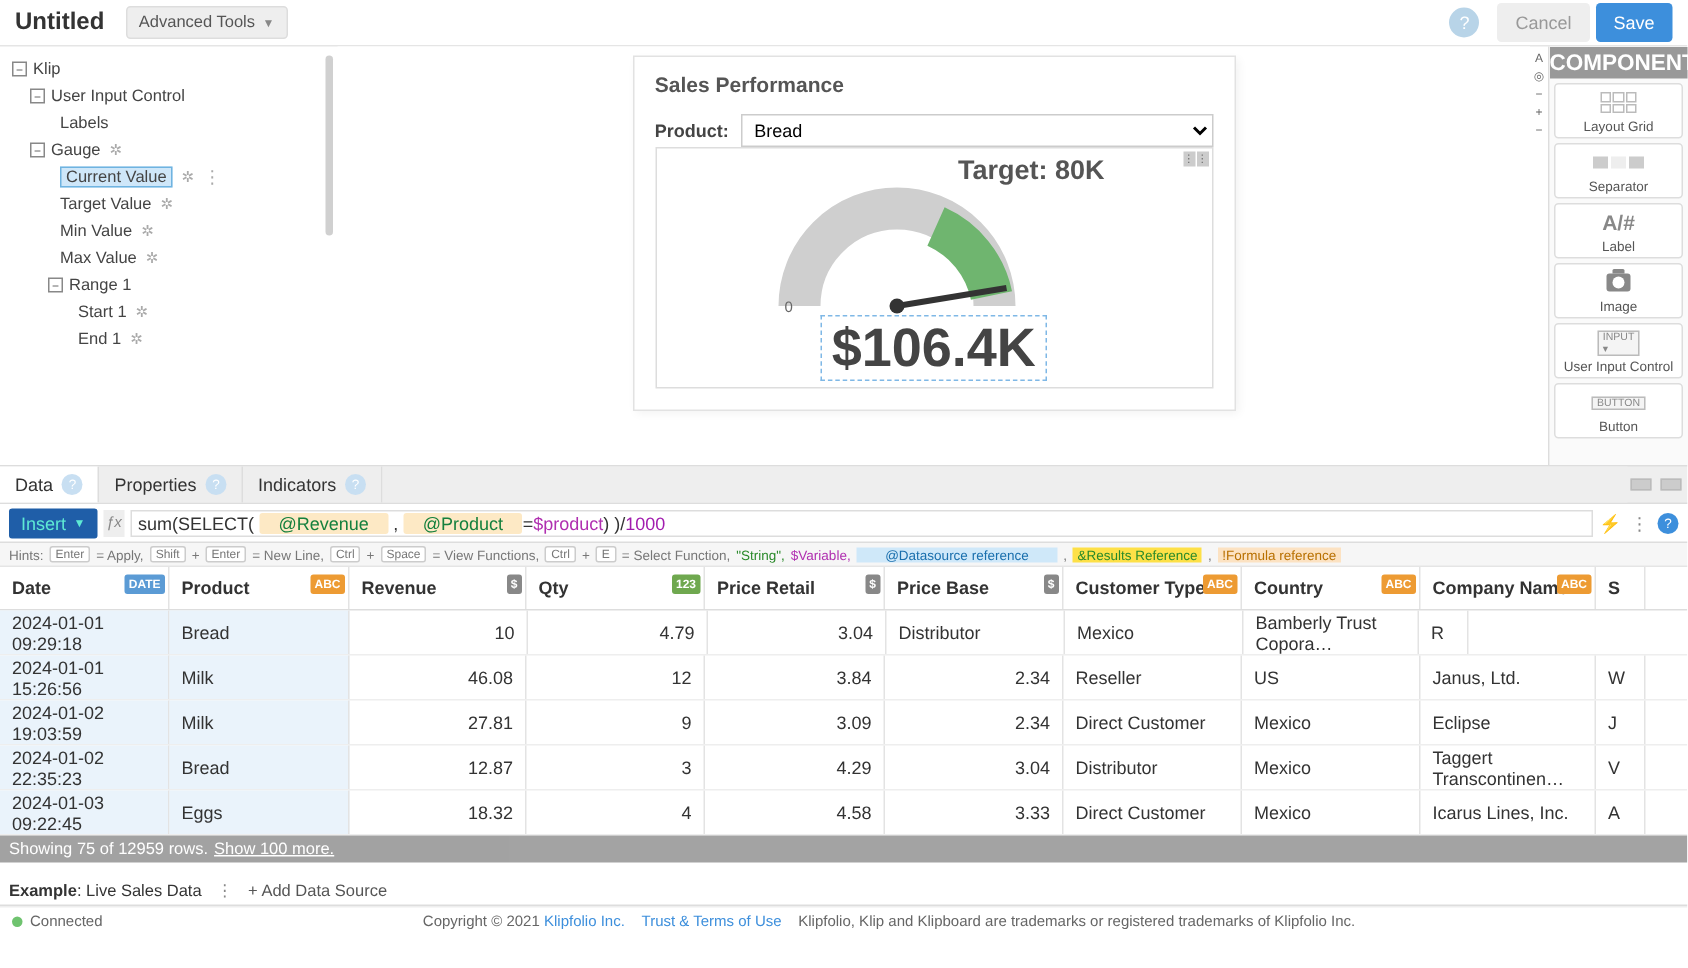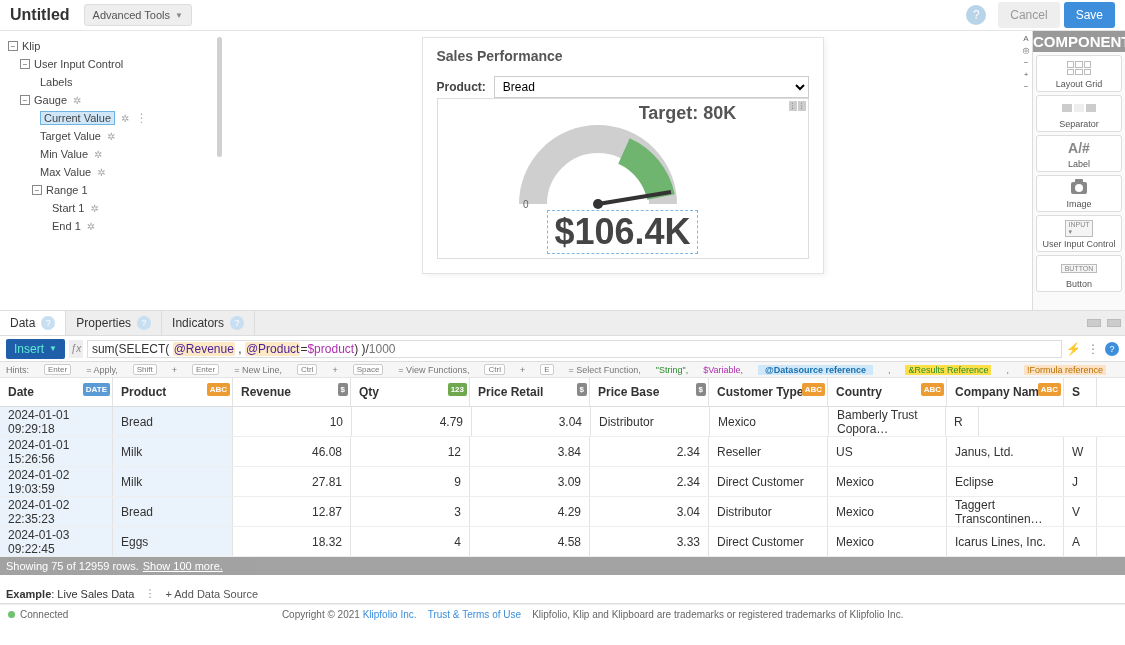--- a/index.html
+++ b/index.html
@@ -72,33 +72,33 @@
 .tiny-btn { width:14px; height:8px; background:#ccc; border:1px solid #bbb;}
 
 
 .formula-row { height:26px; display:flex; align-items:center; padding:0 6px; gap:4px; border-bottom:1px solid #ddd;}
 .insert-btn { background:#1f5ea8; color:#5eead4; display:flex; align-items:center; gap:5px; padding:3px 8px; font-size:12px; border-radius:2px; cursor:pointer;}
 .insert-btn .caret { font-size:8px;}
 .fx-box { width:14px; height:18px; background:#eee; display:flex; align-items:center; justify-content:center; font-size:10px; font-style:italic; color:#888;}
 .formula-input { flex:1; height:18px; border:1px solid #ddd; font-family:Consolas,monospace; font-size:12px; padding:0 4px; display:flex; align-items:center; gap:0; white-space:pre; overflow:hidden;}
 .formula-input span { white-space: pre; }
 .f-func { color:#333; }
-.f-ds { color:#4c1d95; background:#fde9c5; border-radius:2px; padding:0 1px;}
+.f-ds { color:#15803d; background:#fde9c5; border-radius:2px; padding:0 13px;}
 .f-var { color:#b02fb0;}
-.f-num { color:#737373;}
+.f-num { color:#a21caf;}
 .formula-icons { display:flex; gap:6px; font-size:12px; color:#888;}
 .formula-icons span{cursor:pointer;}
 .help-blue { width:14px;height:14px;border-radius:50%;background:#3d8fdc;color:#fff;font-size:9px;display:flex;align-items:center;justify-content:center;cursor:pointer;}
 
 
-.hints-row { height:16px; background:#f6f6f6; display:flex; align-items:center; gap:15px; padding:0 6px; font-size:9px; color:#777; border-bottom:1px solid #e5e5e5;}
+.hints-row { height:16px; background:#f6f6f6; display:flex; align-items:center; gap:4px; padding:0 6px; font-size:9px; color:#777; border-bottom:1px solid #e5e5e5;}
 .key { border:1px solid #ccc; padding:0 3px; border-radius:2px; background:#fff; font-size:8px;}
 .h-str { color:#2a8a2a;}
 .h-var { color:#b02fb0;}
-.h-ds { background:#cfe8f9; color:#1a6fad; padding:0 7px;font-weight:bold;}
+.h-ds { background:#cfe8f9; color:#1a6fad; padding:0 19px;}
 .h-res { background:#fde047; color:#2a8a2a; padding:0 3px;}
 .h-for { background:#fce2c2; color:#b87000; padding:0 3px;}
 
 
 .grid { height: 206px; overflow:hidden; position:relative; display:flex; flex-direction:column;}
 .ghead { display:flex; background:#fff; border-bottom:1px solid #ddd;}
 .ghead .gh, .grow .gc { border-right:1px solid #e3e3e3; padding:0 8px; display:flex; align-items:center; font-size:12px; }
 .ghead .gh { height:28px; font-weight:600; color:#333; position:relative;}
 .badge { position:absolute; right:2px; top:5px; font-size:8px; color:#fff; padding:2px 3px; border-radius:2px;}
 .b-date { background:#5b9bd5;}

